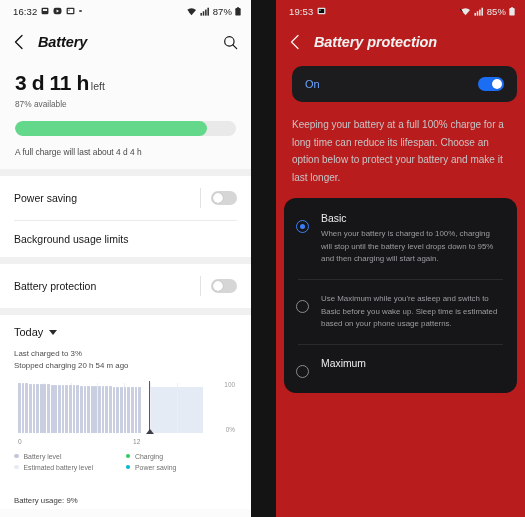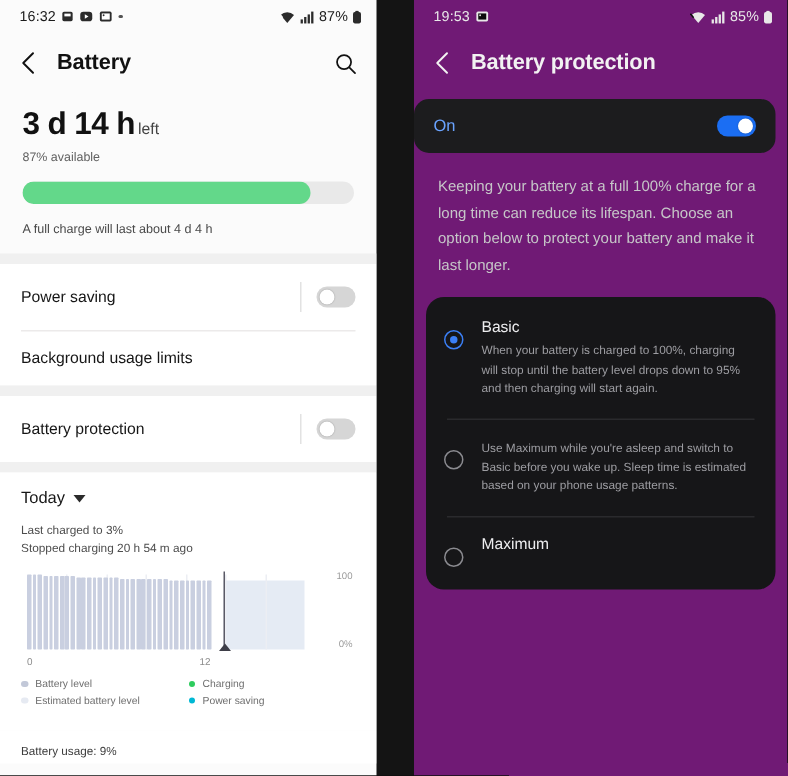--- a/index.html
+++ b/index.html
@@ -26,21 +26,21 @@
     overflow: hidden;
   }
   .phone-left {
     left: 0;
     width: 251px;
     background: #fbfbfb;
   }
   .phone-right {
     left: 276px;
     width: 249px;
-    background: #701a75;
+    background: #b91c1c;
   }
 
   
   .statusbar {
     height: 22px;
     display: flex;
     align-items: center;
     justify-content: space-between;
     padding: 0 10px 0 13px;
     box-sizing: border-box;
@@ -63,20 +63,21 @@
   }
 
   
   .appbar {
     height: 40px;
     display: flex;
     align-items: center;
     padding: 0 13px;
     box-sizing: border-box;
     gap: 13px;
+    font-style: italic;
   }
   .appbar .title {
     font-size: 14.5px;
     font-weight: bold;
     letter-spacing: -0.1px;
     flex: 1;
   }
   .light .appbar { color: #111; }
   .dark .appbar { color: #f2f2f2; }
   .appbar .back { cursor: default; }
@@ -282,21 +283,21 @@
     flex: none;
   }
 
   .usage-line {
     background: #fff;
     padding: 9px 14px 4px 14px;
     font-size: 7.8px;
     color: #3c3c3c;
   }
   .onrow {
-    margin: 4px 8px 0 0;
+    margin: 4px 8px 0 16px;
     background: #1c1c1e;
     border-radius: 10px;
     padding: 11px 13px;
     display: flex;
     align-items: center;
   }
   .onrow .onlabel {
     flex: 1;
     font-size: 11px;
     color: #6aa3ff;
@@ -419,21 +420,21 @@
       <span class="ic srch">
         <svg width="15" height="15" viewBox="0 0 16 16">
             <circle cx="6.8" cy="6.8" r="5" stroke="#111" stroke-width="1.25" fill="none"></circle>
             <path d="M10.5 10.5 L14.6 14.6" stroke="#111" stroke-width="1.25" stroke-linecap="round"></path>
           </svg>
       </span>
     </div>
 
     <div class="summary">
       <div class="bigtime">
-        <span>3 d 14 h</span><span class="suffix">left</span>
+        <span>3 d 11 h</span><span class="suffix">left</span>
       </div>
       <div class="avail">87% available</div>
       <div class="pbar">
         <div class="fill" id="battery-fill" style="width: 87%; background: rgb(99, 216, 138);"></div>
       </div>
       <div class="fullcharge">A full charge will last about 4 d 4 h</div>
     </div>
 
     <div class="gap"></div>
 

